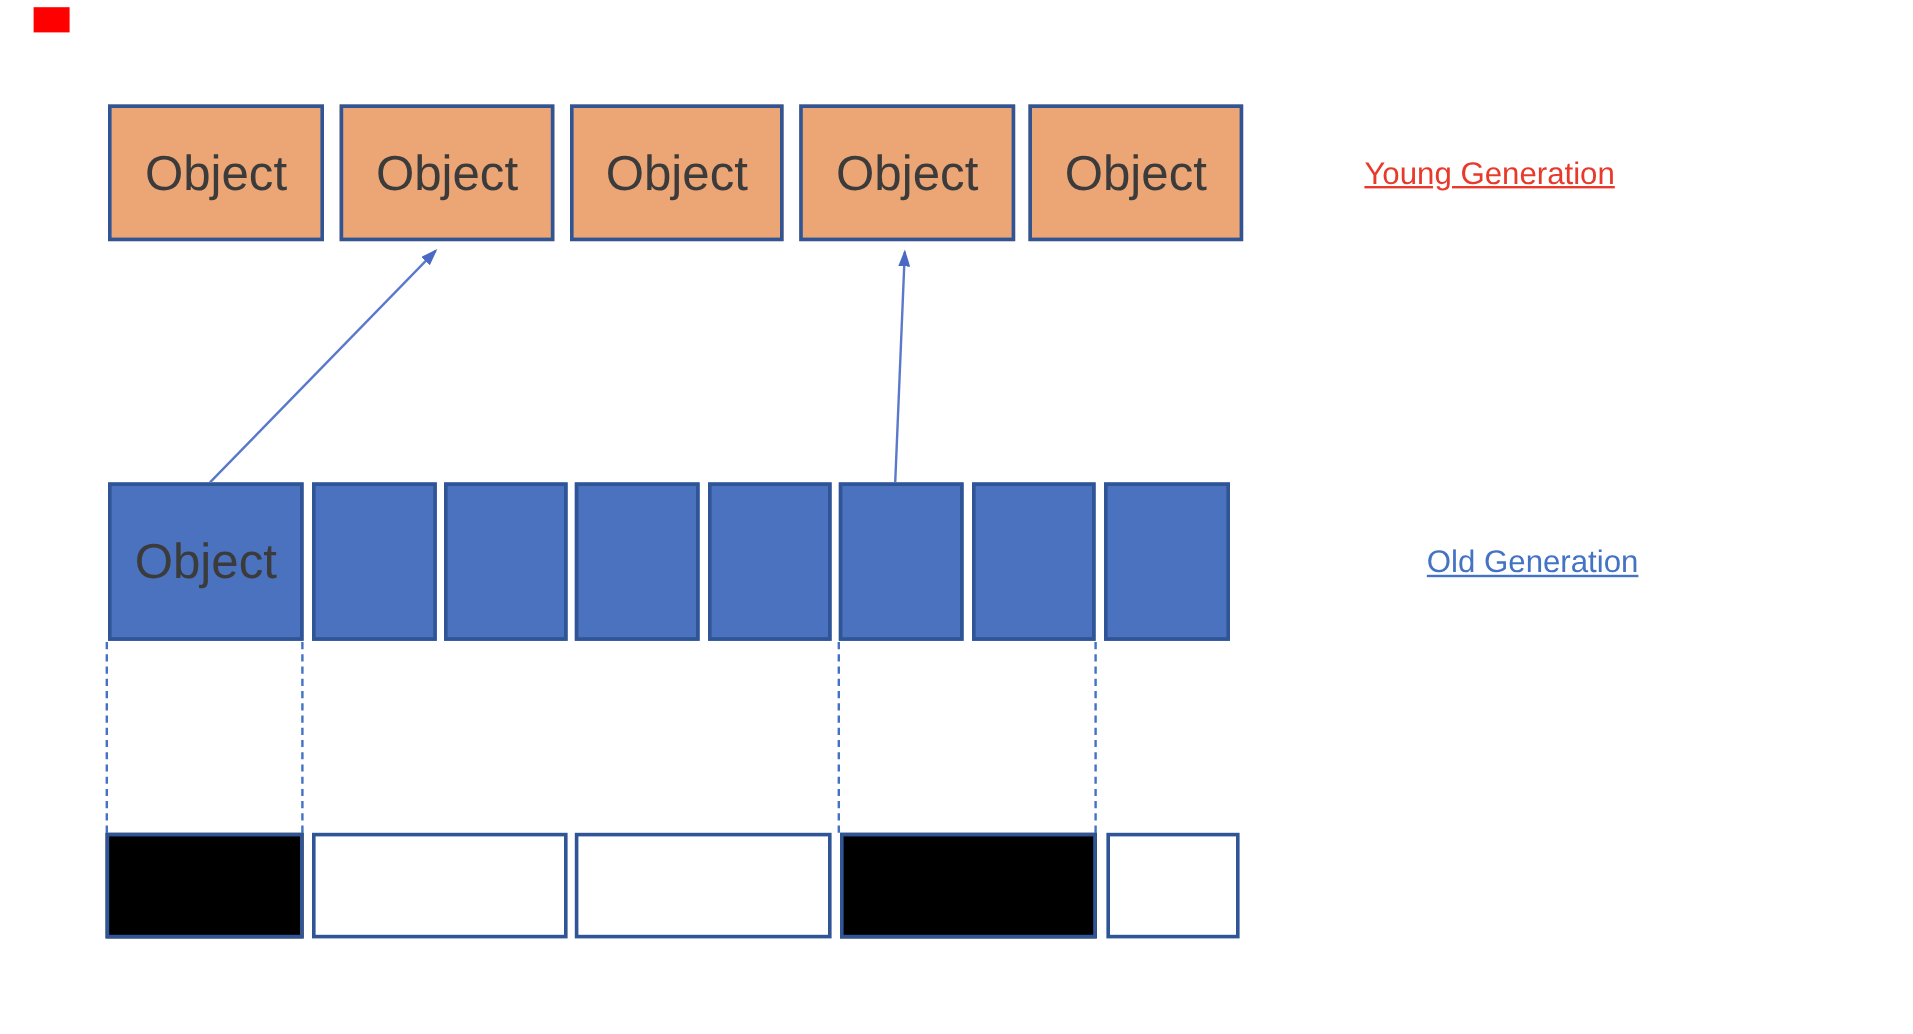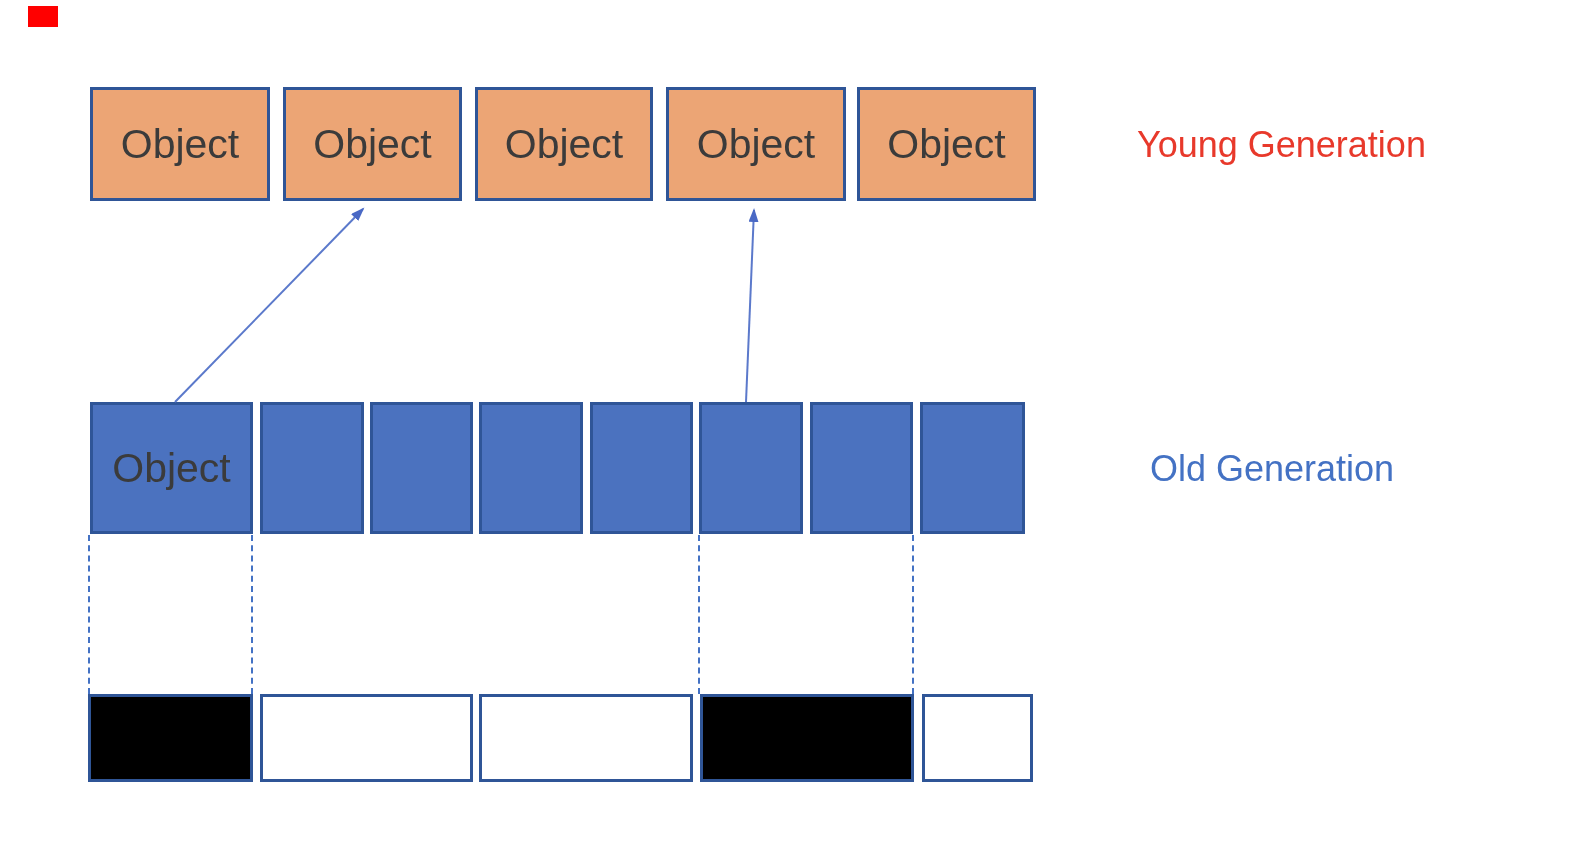--- a/index.html
+++ b/index.html
@@ -35,23 +35,23 @@
   .cell.dirty{background:var(--card-dirty);}
   .cell.clean{background:var(--card-clean);}
 
   
   .dash{
     top:535px;height:159px;width:0;
     border-left:2px dashed var(--accent-blue);
   }
 
   
-  .rowlabel{font-size:36px;line-height:49px;white-space:nowrap;}
+  .rowlabel{font-size:26px;line-height:49px;white-space:nowrap;text-decoration:underline;}
   .lbl-young{color:var(--label-red);left:1137px;top:120px;}
-  .lbl-old{color:var(--accent-blue);left:1150px;top:444px;}
+  .lbl-old{color:var(--accent-blue);left:1189px;top:444px;}
   .lbl-card{color:var(--label-dark);left:1157px;top:714px;}
 
   .red-marker{left:28px;top:6px;width:30px;height:21px;background:var(--marker-red);}
 
   svg.arrows{position:absolute;left:0;top:0;pointer-events:none;}
 </style>
 </head>
 <body>
 
 <div class="stage">

